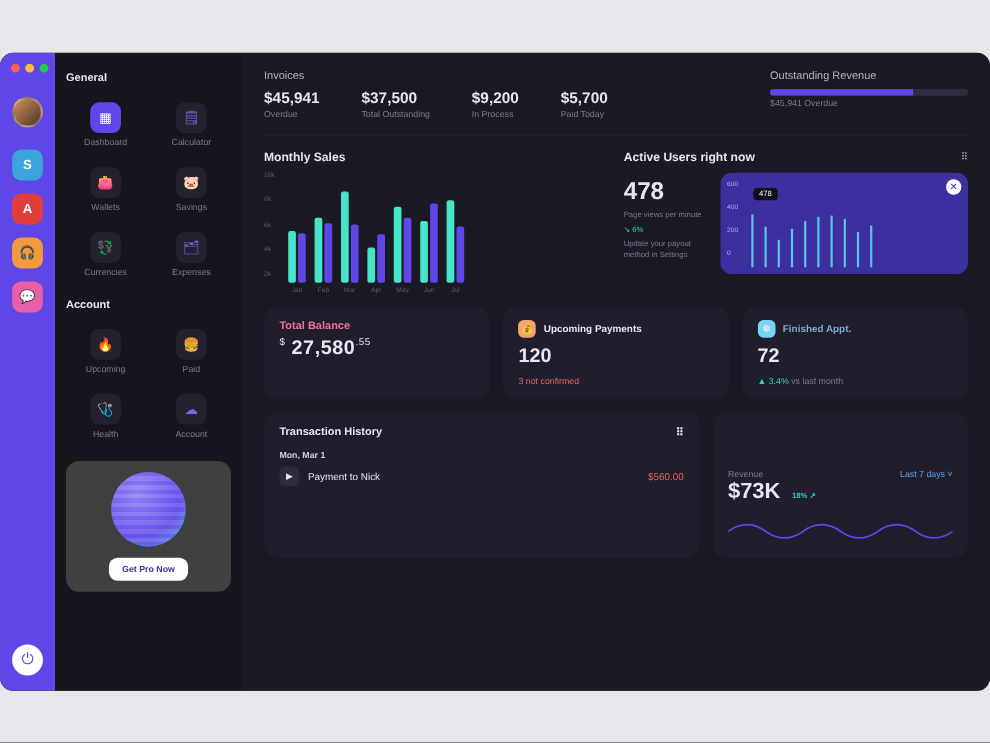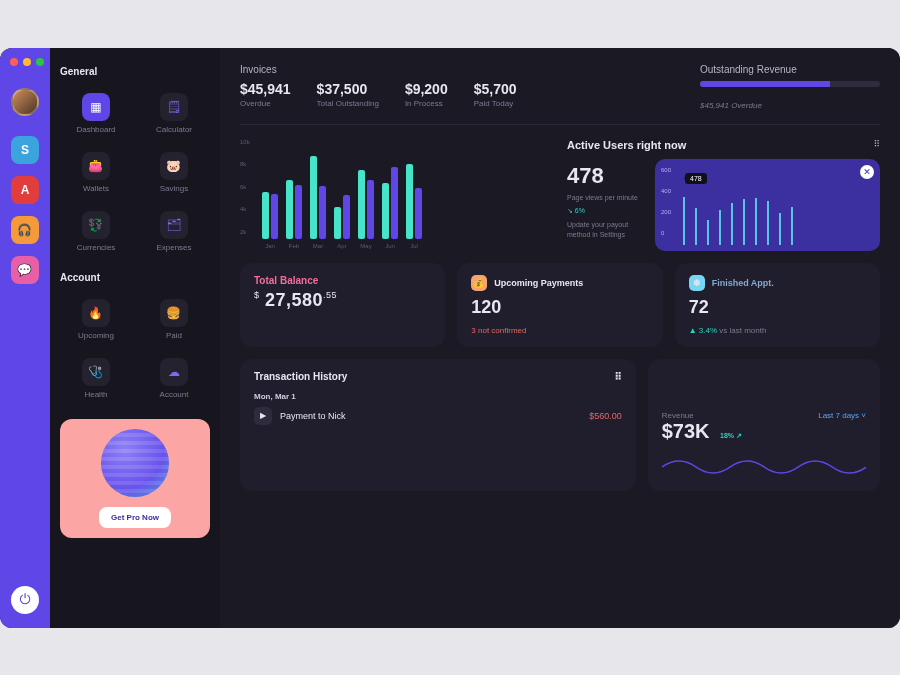--- a/index.html
+++ b/index.html
@@ -16,38 +16,38 @@
 .rail .power { position: absolute; bottom: 14px; width: 28px; height: 28px; border-radius: 50%; background: #fff; display: flex; align-items: center; justify-content: center; color: #5f46e6; font-size: 14px; }
 
 .sidebar { width: 170px; background: #17161f; padding: 18px 10px; color: #b6b4c2; font-size: 10px; }
 .sidebar h4 { font-size: 10px; font-weight: 600; color: #e8e6f0; margin-bottom: 10px; }
 .grid2 { display: grid; grid-template-columns: 1fr 1fr; gap: 6px 6px; margin-bottom: 14px; }
 .nav-item { display: flex; flex-direction: column; align-items: center; gap: 4px; padding: 6px 2px; border-radius: 8px; }
 .nav-item .ic { width: 28px; height: 28px; border-radius: 8px; background: #24222f; display: flex; align-items: center; justify-content: center; font-size: 12px; color: #7b6cf1; }
 .nav-item.active .ic { background: #5f46e6; color: #fff; }
 .nav-item .lb { font-size: 8px; color: #7d7a90; }
 
-.promo { background: #fca5a5; border-radius: 12px; padding: 10px; display: flex; flex-direction: column; align-items: center; margin-top: 10px; }
+.promo { background: #404040; border-radius: 12px; padding: 10px; display: flex; flex-direction: column; align-items: center; margin-top: 10px; }
 .promo .ball { width: 68px; height: 68px; border-radius: 50%; background: radial-gradient(circle at 35% 30%, #b2a7fa 0%, #5f46e6 60%, #2dd0c3 95%); margin-bottom: 10px; position:relative; overflow:hidden; }
 .promo .ball::before{content:'';position:absolute;inset:0;background:repeating-linear-gradient(0deg,#6e5ef0 0 4px,#8d7ff6 4px 8px);border-radius:50%;opacity:.55;}
 .promo button { background: #fff; border: none; border-radius: 8px; padding: 6px 12px; font-size: 8px; font-weight: 600; color: #3a2e9c; }
 
 .main { flex: 1; background: #1a1924; padding: 16px 20px; overflow: hidden; color: #e8e6f0; }
 .top-row { display: flex; gap: 28px; align-items: flex-start; }
 .inv-block { flex: 1; }
 .inv-block .lbl { font-size: 10px; color: #b6b4c2; margin-bottom: 6px; }
-.inv-stats { display: flex; gap: 26px; align-items: center; }
+.inv-stats { display: flex; gap: 38px; align-items: center; }
 .inv-stats .v { font-size: 14px; font-weight: 700; }
 .inv-stats .s { font-size: 8px; color: #7d7a90; margin-top: 2px; }
 
 .outrev { width: 180px; }
 .outrev .lbl { font-size: 10px; color: #b6b4c2; margin-bottom: 6px; }
 .outrev .bar { width: 100%; height: 6px; background: #2f2c3f; border-radius: 3px; overflow: hidden; }
 .outrev .bar .fill { height: 100%; width: 72%; background: #5f46e6; }
-.outrev .cap { font-size: 8px; color: #7d7a90; margin-top: 14px; font-style: italic; }
+.outrev .cap { font-size: 8px; color: #7d7a90; margin-top: 2px; }
 
 .div { height: 1px; background: #2a2836; margin: 14px 0; }
 
 .charts-row { display: flex; gap: 14px; }
 .chart-card { flex: 1; }
 .chart-title { font-size: 11px; font-weight: 600; margin-bottom: 8px; }
 .bar-chart { display: flex; align-items: flex-end; gap: 8px; height: 110px; padding-left: 22px; position: relative; }
 .y-axis { position: absolute; left: 0; top: 0; bottom: 14px; display: flex; flex-direction: column; justify-content: space-between; font-size: 6px; color: #5e5a72; }
 .bar-col { display: flex; flex-direction: column; align-items: center; gap: 4px; }
 .bar-pair { display: flex; gap: 2px; align-items: flex-end; height: 90px; }
@@ -206,20 +206,21 @@
             <div class="fill"></div>
           </div>
         <div class="cap">$45,941 Overdue</div>
       </div>
     </div>
 
     <div class="div"></div>
 
     <div class="charts-row">
       <div class="chart-card">
+        <div class="chart-title">Monthly Sales</div>
         <div class="bar-chart" id="bar-chart">
           <div class="y-axis" id="y-axis">
               <div>10k</div>
               <div>8k</div>
               <div>6k</div>
               <div>4k</div>
               <div>2k</div>
             </div>
         <div class="bar-col">
               <div class="bar-pair">

